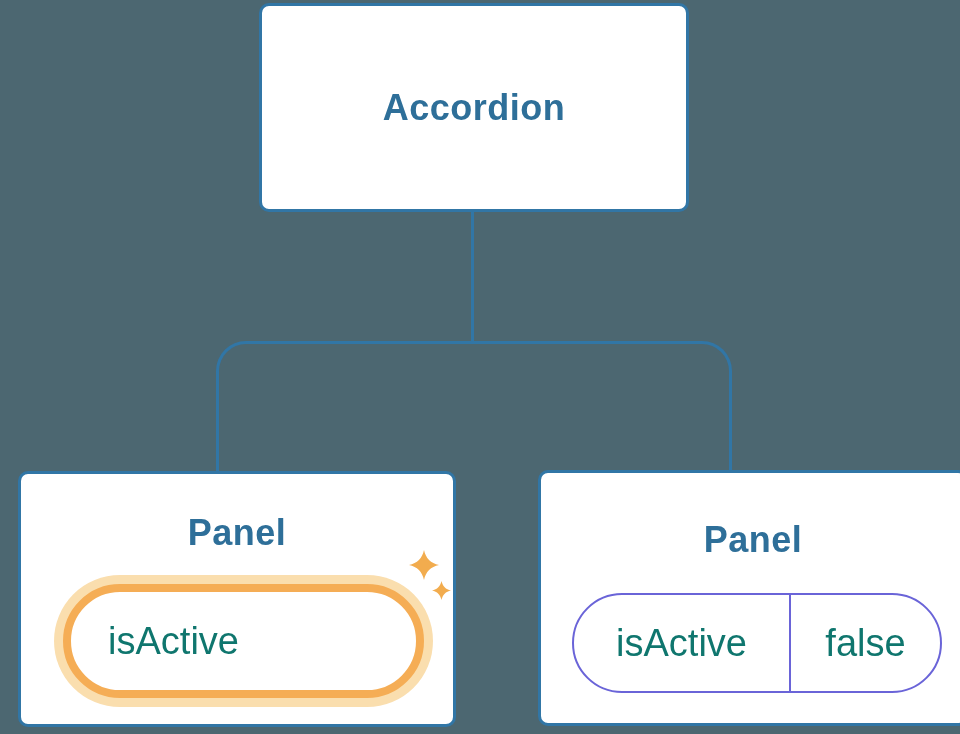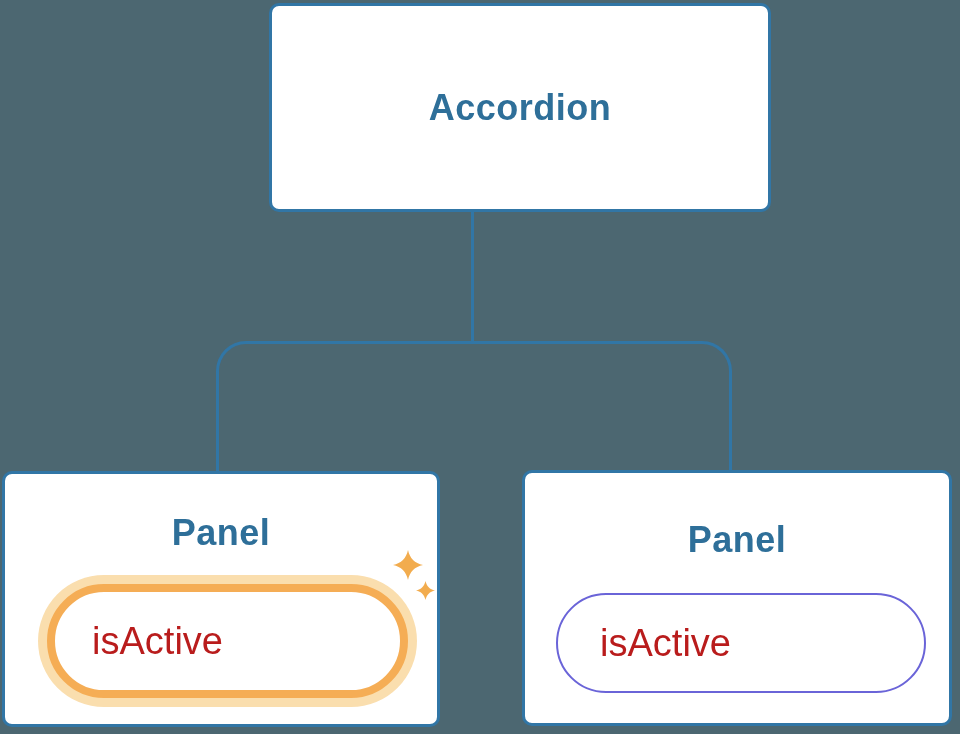--- a/index.html
+++ b/index.html
@@ -13,21 +13,21 @@
 
   
   .node {
     position: absolute;
     background: #ffffff;
     border: 3px solid #3176A6;
     border-radius: 10px;
     box-sizing: border-box;
   }
   #accordion-node {
-    left: 269px; top: 3px; width: 502px; height: 209px;
+    left: 259px; top: 3px; width: 430px; height: 209px;
     display: flex; align-items: center; justify-content: center;
   }
   .node-label {
     color: #2E6F99;
     font-size: 36px;
     font-weight: 600;
     letter-spacing: 0.5px;
   }
 
   
@@ -41,21 +41,21 @@
     position: absolute;
     left: 216px; top: 341px;
     width: 516px; height: 130px;
     border: 3px solid #3176A6;
     border-bottom: none;
     border-radius: 30px 30px 0 0;
     box-sizing: border-box;
   }
 
   
-  .panel { position: absolute; }
+  .panel { position: absolute; margin-left: 16px; }
   #panel-active   { left: 2px;   top: 471px; width: 438px; height: 256px; }
   #panel-inactive { left: 522px; top: 470px; width: 430px; height: 256px; }
 
   .panel-title {
     position: absolute;
     left: 0; width: 100%;
     text-align: center;
     color: #2E6F99;
     font-size: 36px;
     font-weight: 600;
@@ -69,21 +69,21 @@
     position: absolute;
     display: flex;
     align-items: stretch;
     background: #ffffff;
   }
   .pill-cell {
     display: flex;
     align-items: center;
     justify-content: center;
     font-size: 38px;
-    color: #b91c1c;
+    color: #0f766e;
     font-weight: 500;
   }
 
   #pill-active {
     left: 42px; top: 110px;
     width: 345px; height: 98px;
     border: 8px solid #F5AD55;
     border-radius: 60px;
     box-shadow: 0 0 0 9px #FADEAE;
   }
@@ -140,14 +140,15 @@
       <path d="M12 0 C13.4 6.6 17.4 10.6 24 12 C17.4 13.4 13.4 17.4 12 24 C10.6 17.4 6.6 13.4 0 12 C6.6 10.6 10.6 6.6 12 0 Z" fill="#F2AC4E"></path>
     </svg>
   </span>
 </div>
 
 <div class="node panel" id="panel-inactive">
   <div class="panel-title">Panel</div>
 
   <div class="pill" id="pill-inactive">
     <span class="pill-cell pill-key">isActive</span>
+    <span class="pill-cell pill-value">false</span>
   </div>
 </div>
 
 </body></html>

